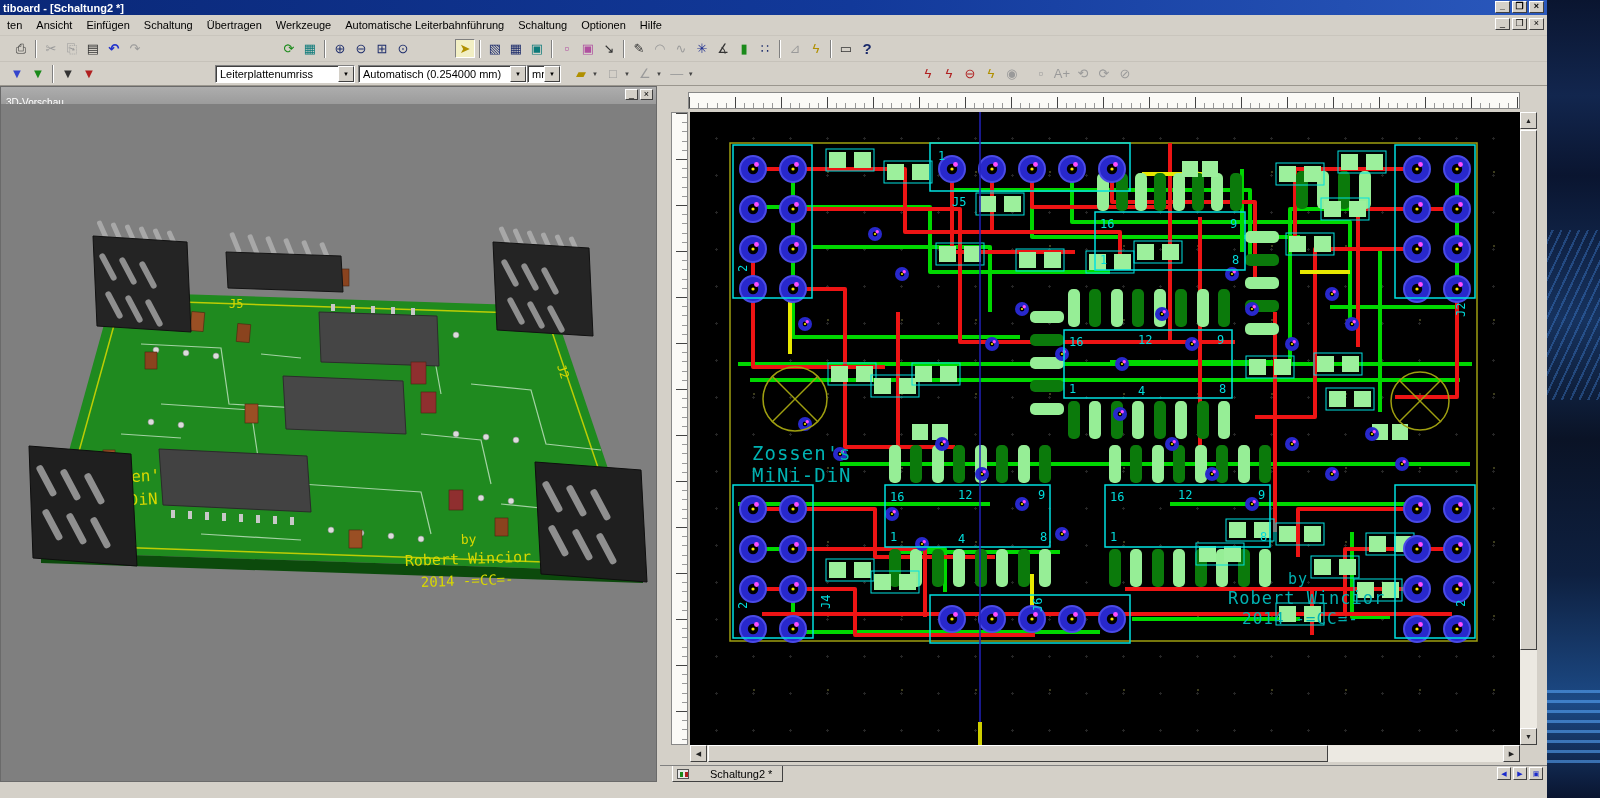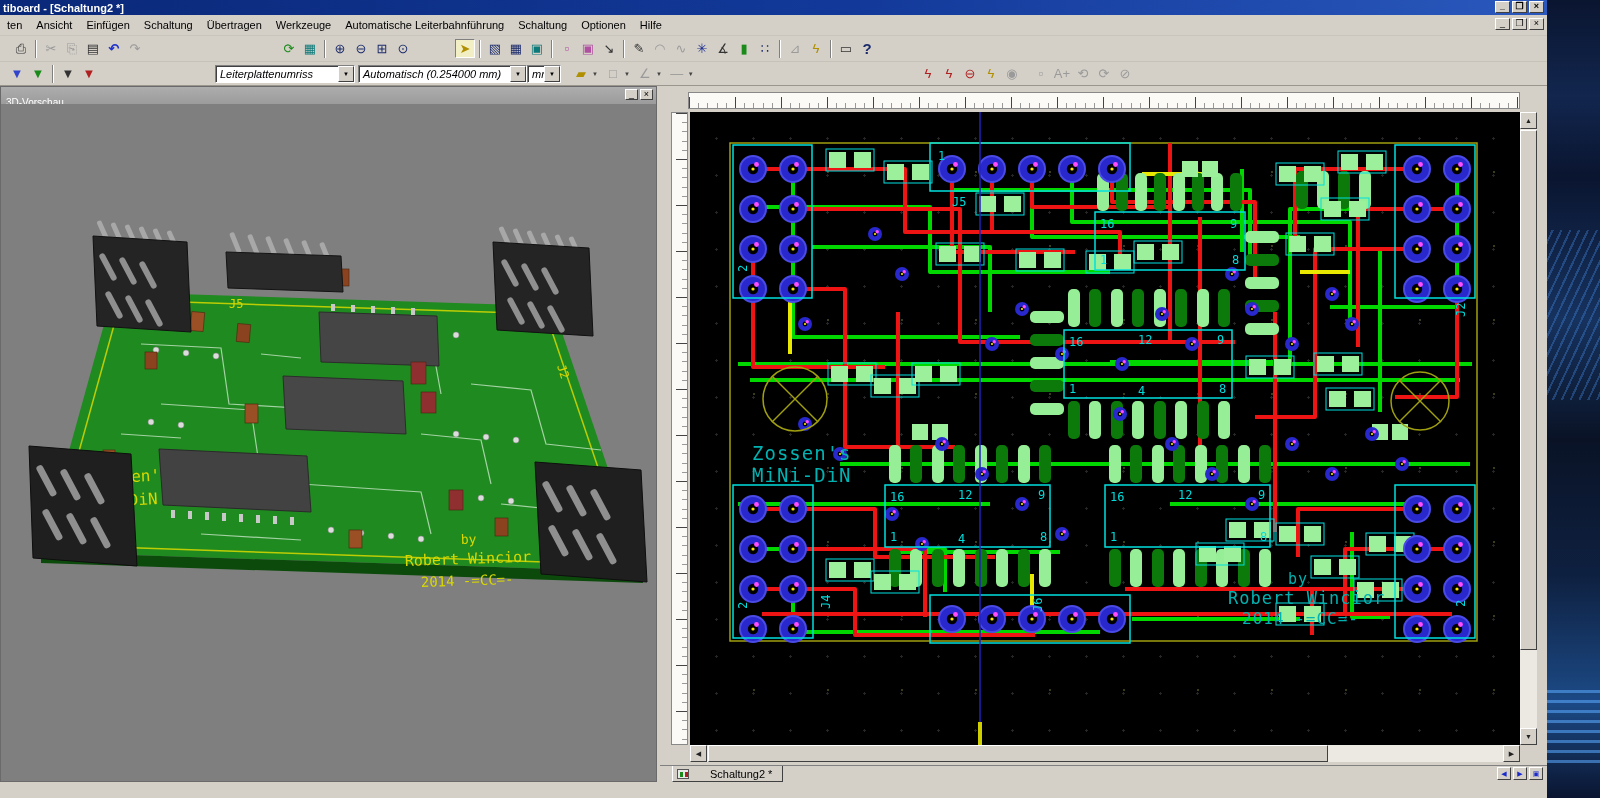--- a/index.html
+++ b/index.html
@@ -32,21 +32,21 @@
   .grip { border-left:1px solid #808080; border-right:1px solid #fff; height:18px; margin:0 3px; }
   .tbi { display:inline-flex; width:20px; height:19px; align-items:center; justify-content:center;
          font-size:13px; color:#1a2a6a; }
   .tbi.red { color:#b02020; } .tbi.green { color:#1a8a1a; } .tbi.teal { color:#0c7a7a; }
   .tbi.gray { color:#9a9a9a; } .tbi.dark { color:#333; } .tbi.pink { color:#b050a0; }
   .tbi.gold { color:#b09000; }
   .tbi.active { background:#f2efc4; border:1px solid; border-color:#808080 #fff #fff #808080; }
   .dd { position:absolute; top:3px; height:18px; background:#fff; border:1px solid;
         border-color:#808080 #fff #fff #808080; box-shadow:inset 1px 1px 0 #404040;
         display:flex; align-items:center; }
-  .dd .val { flex:1; padding:0 4px; white-space:nowrap; overflow:hidden;font-style:italic; }
+  .dd .val { flex:1; padding:0 4px; white-space:nowrap; overflow:hidden; }
   .dd .arr { width:16px; height:16px; background:#d4d0c8; border:1px solid; border-color:#fff #404040 #404040 #fff;
              font-size:6px; line-height:14px; text-align:center; color:#000; }
   .combo { display:inline-flex; align-items:center; margin-right:4px; }
   .combo .arr2 { font-size:6px; color:#444; margin-left:1px; }
 
   
   .panel3d { position:absolute; left:0; top:86px; width:657px; height:696px; background:#7f7f7f;
              border:1px solid #6a6a6a; }
   .p3dtitle { height:32px; background:linear-gradient(180deg,#adadad,#8d8d8d); color:#fff;
               display:flex; align-items:center; padding-left:5px; font-size:10px;

